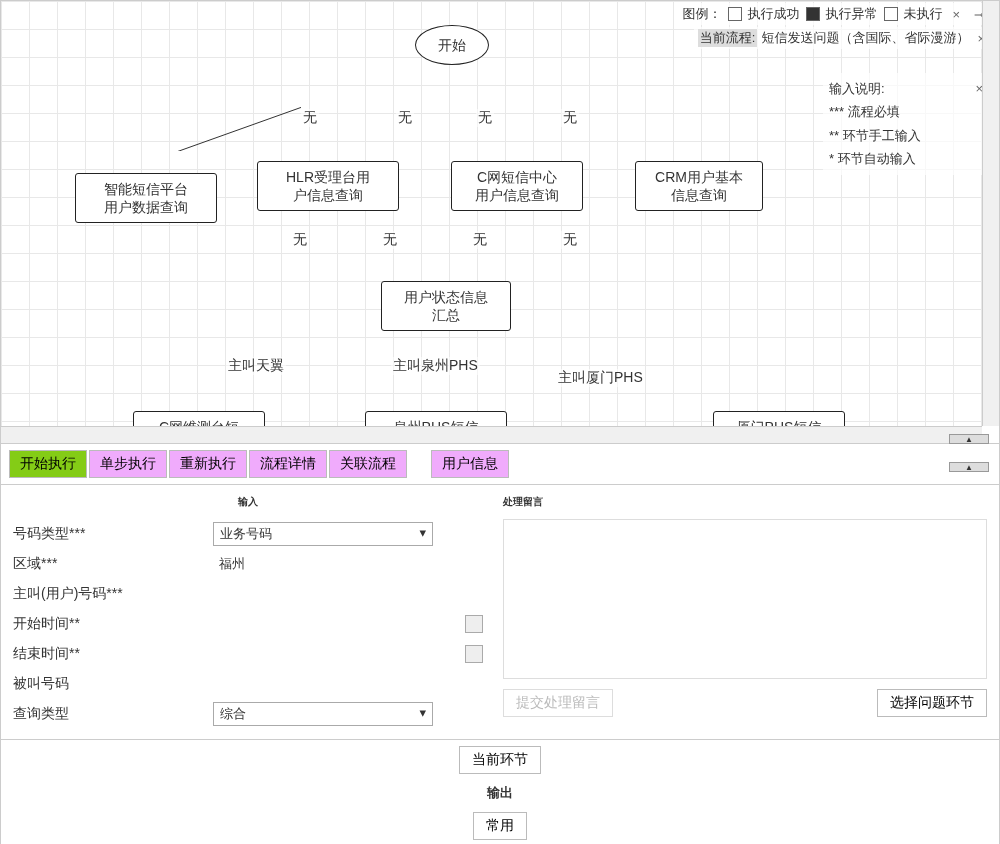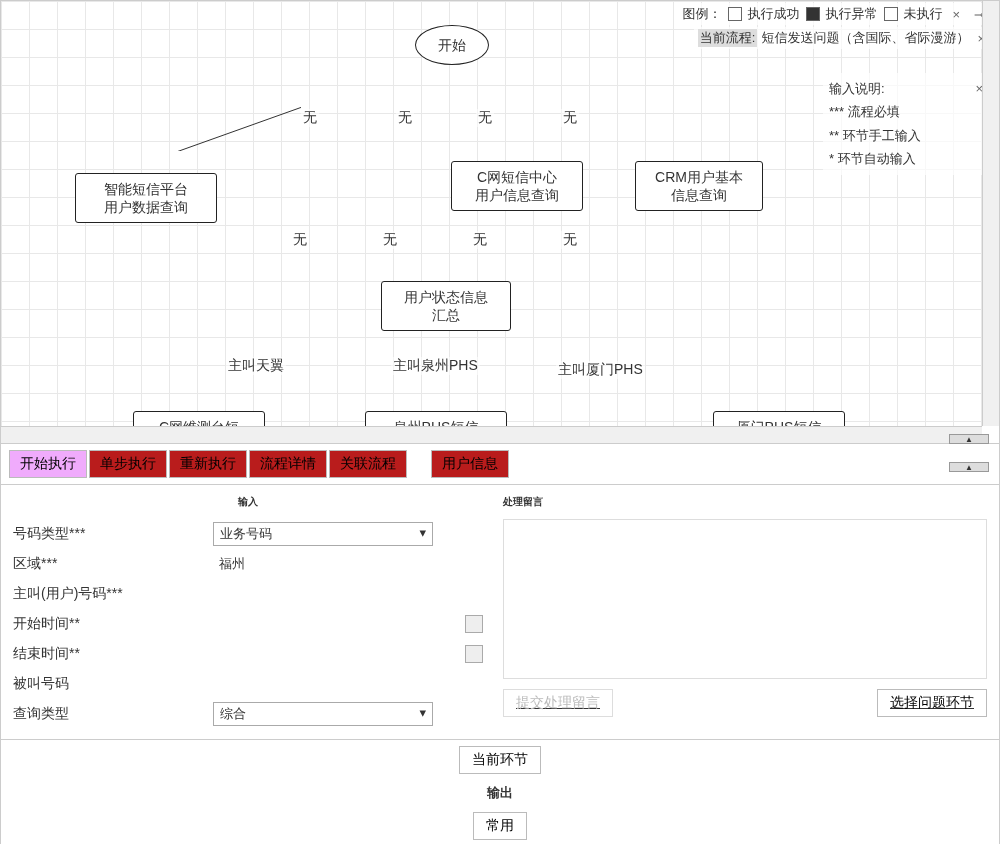--- a/index.html
+++ b/index.html
@@ -23,38 +23,38 @@
 .n4 { left: 634px; top: 160px; width: 128px; }
 .n5 { left: 380px; top: 280px; width: 130px; }
 .n6 { left: 132px; top: 410px; width: 132px; }
 .n7 { left: 364px; top: 410px; width: 142px; }
 .n8 { left: 712px; top: 410px; width: 132px; }
 svg.edges { position: absolute; inset: 0; pointer-events: none; }
 .elabel { position: absolute; font-size: 14px; background: rgba(255,255,255,.5); padding: 0 2px; }
 .scroll-v { position: absolute; right: 0; top: 0; bottom: 17px; width: 17px; background: #f0f0f0; border-left: 1px solid #ccc; }
 .scroll-h { position: absolute; left: 0; right: 17px; bottom: 0; height: 17px; background: #f0f0f0; border-top: 1px solid #ccc; }
 .toolbar { display: flex; align-items: center; padding: 6px 8px; border: 1px solid #ccc; border-top: none; gap: 2px; position: relative; }
-.toolbar button { background: #b91c1c; border: 1px solid #bbb; padding: 4px 10px; font-size: 14px; cursor: pointer; }
-.toolbar button.tab-active { background: #f0abfc; }
+.toolbar button { background: #f0abfc; border: 1px solid #bbb; padding: 4px 10px; font-size: 14px; cursor: pointer; }
+.toolbar button.tab-active { background: #84cc16; }
 .mini-arrow { position: absolute; right: 10px; width: 40px; height: 10px; background: #ddd; border: 1px solid #999; display:flex; align-items:center; justify-content:center; font-size:8px; }
 .mini-arrow.up { top: -10px; }
 .mini-arrow.down { top: 18px; }
 .panel { display: flex; border: 1px solid #ccc; border-top: none; padding: 10px 12px; gap: 20px; }
 .panel-left { flex: 0 0 470px; }
 .panel-right { flex: 1; position: relative; }
 .section-title { text-align: center; font-weight: bold; font-size: 10px; margin-bottom: 10px; }
 .section-title.left { text-align: left; }
 .form-row { display: flex; align-items: center; height: 30px; }
 .form-row label { width: 200px; font-size: 14px; }
 .form-row .field { flex: 1; display: flex; align-items: center; }
 .select { border: 1px solid #aaa; padding: 2px 6px; width: 220px; display: flex; justify-content: space-between; background: #fff; cursor: pointer; }
 .txtval { padding: 2px 6px; }
 .date-btn { width: 18px; height: 18px; background: #eee; border: 1px solid #aaa; cursor: pointer; margin-left: auto; }
 .msg-box { border: 1px solid #ddd; height: 160px; }
-.btn-row { display: flex; gap: 24px; margin-top: 10px; text-decoration: underline; }
+.btn-row { display: flex; gap: 24px; margin-top: 10px; }
 .btn { border: 1px solid #bbb; background: #fff; padding: 4px 12px; font-size: 14px; cursor: pointer; }
 .btn.disabled { color: #bbb; border-color: #ddd; }
 .bottom-bar { display: flex; align-items: center; padding: 6px 10px; border: 1px solid #ccc; border-top: none; gap: 10px; flex-direction: column; }
 .bottom-bar .spacer { flex: 1; text-align: center; font-weight: bold; }
 </style>
 </head>
 <body>
 
 <div class="top-area">
   <div class="grid-bg"></div>
@@ -83,26 +83,27 @@
   <span class="elabel" style="left:300px;top:108px">无</span>
   <span class="elabel" style="left:395px;top:108px">无</span>
   <span class="elabel" style="left:475px;top:108px">无</span>
   <span class="elabel" style="left:560px;top:108px">无</span>
   <span class="elabel" style="left:290px;top:230px">无</span>
   <span class="elabel" style="left:380px;top:230px">无</span>
   <span class="elabel" style="left:470px;top:230px">无</span>
   <span class="elabel" style="left:560px;top:230px">无</span>
   <span class="elabel" style="left:225px;top:356px">主叫天翼</span>
   <span class="elabel" style="left:390px;top:356px">主叫泉州PHS</span>
-  <span class="elabel" style="left:555px;top:360px">主叫厦门PHS</span>
+  <span class="elabel" style="left:555px;top:368px">主叫厦门PHS</span>
 
   <div class="node start">
       <span>开始</span>
     </div>
   <div class="node n1"><span>智能短信平台</span><br><span>用户数据查询</span></div>
+  <div class="node n2"><span>HLR受理台用</span><br><span>户信息查询</span></div>
   <div class="node n4"><span>CRM用户基本</span><br><span>信息查询</span></div>
   <div class="node n3"><span>C网短信中心</span><br><span>用户信息查询</span></div>
   <div class="node n5"><span>用户状态信息</span><br><span>汇总</span></div>
   <div class="node n6"><span>C网维测台短</span></div>
   <div class="node n7"><span>泉州PHS短信</span></div>
   <div class="node n8"><span>厦门PHS短信</span></div>
 
   <div class="legend-bar">
     <span>图例：</span>
     <span class="swatch sw-blank"></span>

